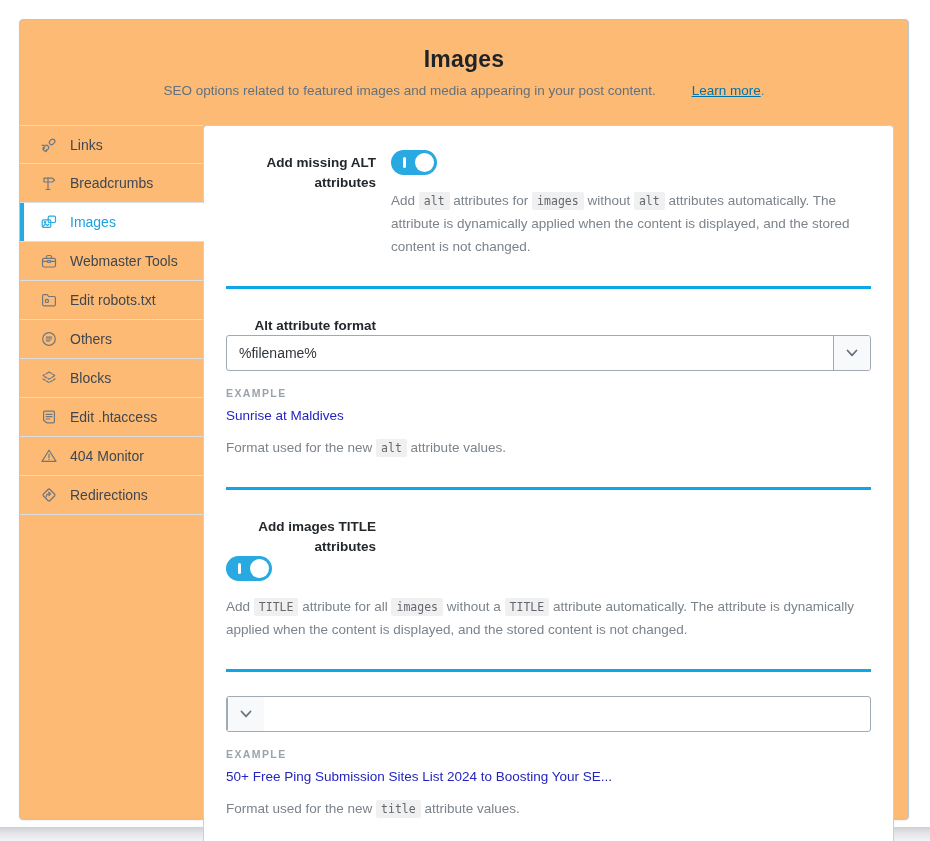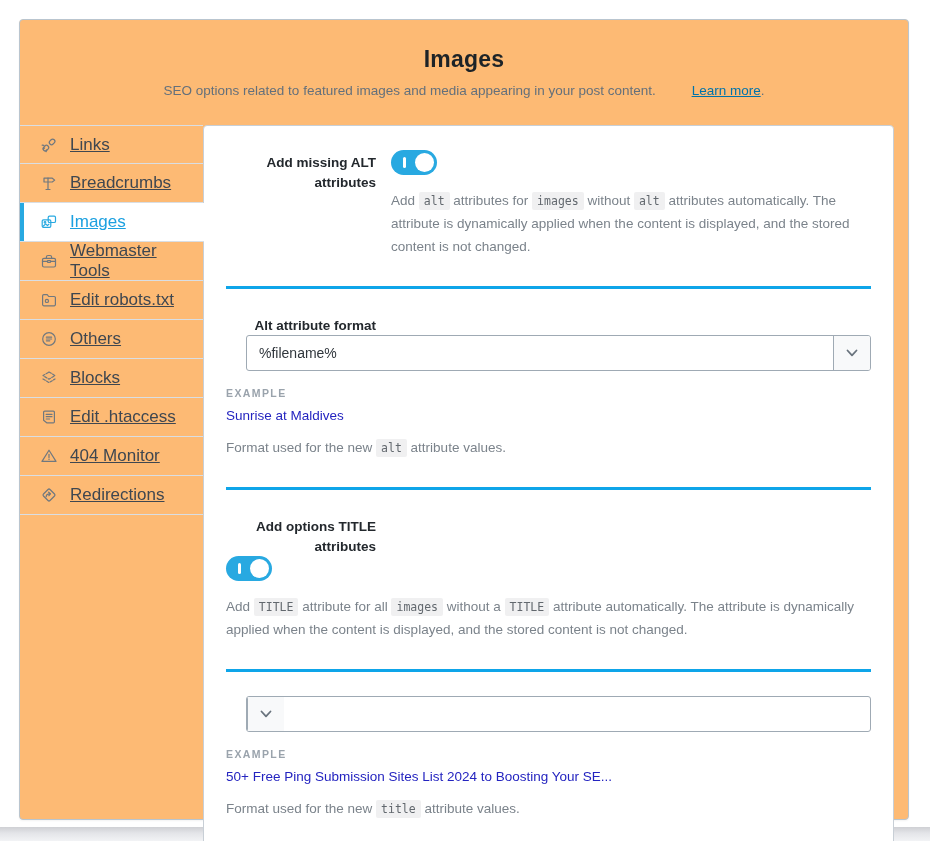--- a/index.html
+++ b/index.html
@@ -22,23 +22,22 @@
   .header h1 { margin:0; font-size:23px; font-weight:600; color:#1d2327; letter-spacing:.2px; }
   .subtitle { margin:10px 0 0; font-size:13.5px; color:#64707b; }
   .subtitle a { color:#0073aa; text-decoration:underline; cursor:pointer;padding-left:32px; }
   
   .content { display:flex; align-items:flex-start; }
   .tabs { width:183px; flex-shrink:0; list-style:none; margin:0; padding:0; }
   .tabs li {
     display:flex; align-items:center; gap:12px;
     height:39px; padding:0 8px 0 20px;
     border-bottom:1px solid #d9dee3;
-    font-size:17px; color:#3f4750; cursor:pointer;
+    font-size:14px; color:#3f4750; cursor:pointer;
     box-shadow:inset 4px 0 0 transparent;
-    text-decoration:underline;
   }
   .tabs li:first-child { border-top:1px solid #d9dee3; }
   .tabs li.active {
     background:#fff; color:#1ba0e0;
     box-shadow:inset 4px 0 0 #28a9e1;
     width:184px; position:relative; z-index:2;
   }
   .ticon { display:flex; width:18px; height:18px; flex-shrink:0; }
   .ticon svg { stroke:#70787f; fill:none; stroke-width:1.2; stroke-linecap:round; stroke-linejoin:round; }
   .tabs li.active .ticon svg { stroke:#28a9e1; }
@@ -61,21 +60,21 @@
   .toggle { position:relative; width:46px; height:25px; background:#28a9e1; border-radius:13px; cursor:pointer; }
   .toggle .knob { position:absolute; top:3px; right:3px; width:19px; height:19px; background:#fff; border-radius:50%; }
   .toggle .bar { position:absolute; top:7px; left:12px; width:3px; height:11px; background:#fff; border-radius:2px; }
   
   .desc { margin:15px 0 0; font-size:13.5px; color:#7b838b; line-height:1.7; max-width:645px; }
   .desc code {
     font-family:"DejaVu Sans Mono", monospace; font-size:11.5px;
     background:#f0f0f1; color:#62686e; padding:2px 5px; border-radius:2px;
   }
   
-  .selectbox { display:flex; height:36px; border:1px solid #9faab4; border-radius:3px; background:#fff; overflow:hidden;margin-left:20px; }
+  .selectbox { display:flex; height:36px; border:1px solid #9faab4; border-radius:3px; background:#fff; overflow:hidden; }
   .selectbox input {
     flex:1; border:none; outline:none; padding:0 12px;
     font-size:14px; color:#30363c; font-family:inherit; background:transparent;
   }
   .selectbox .dd {
     width:37px; flex-shrink:0; border-left:1px solid #9faab4;
     display:flex; align-items:center; justify-content:center;
     background:#f8f9fa; cursor:pointer;
   }
   .example-label { margin-top:16px; font-size:10.5px; font-weight:700; letter-spacing:1.4px; color:#9aa3ac; }
@@ -238,21 +237,21 @@
                 </svg>
             </span>
           </div>
           <div class="example-label">EXAMPLE</div>
           <a class="example-link">Sunrise at Maldives</a>
           <p class="desc" style="margin-top:13px;"><span>Format used for the new </span><code>alt</code><span> attribute values.</span></p>
         </div>
       </div>
 
       <div class="row">
-        <div class="rlabel">Add options TITLE attributes</div>
+        <div class="rlabel">Add images TITLE attributes</div>
         <div class="rfield">
           <div class="toggle">
             <span class="bar"></span>
             <span class="knob"></span>
           </div>
           <p class="desc"><span>Add </span><code>TITLE</code><span> attribute for all </span><code>images</code><span> without a </span><code>TITLE</code><span> attribute automatically. The attribute is dynamically applied when the content is displayed, and the stored content is not changed.</span></p>
         </div>
       </div>
 
       <div class="row">

